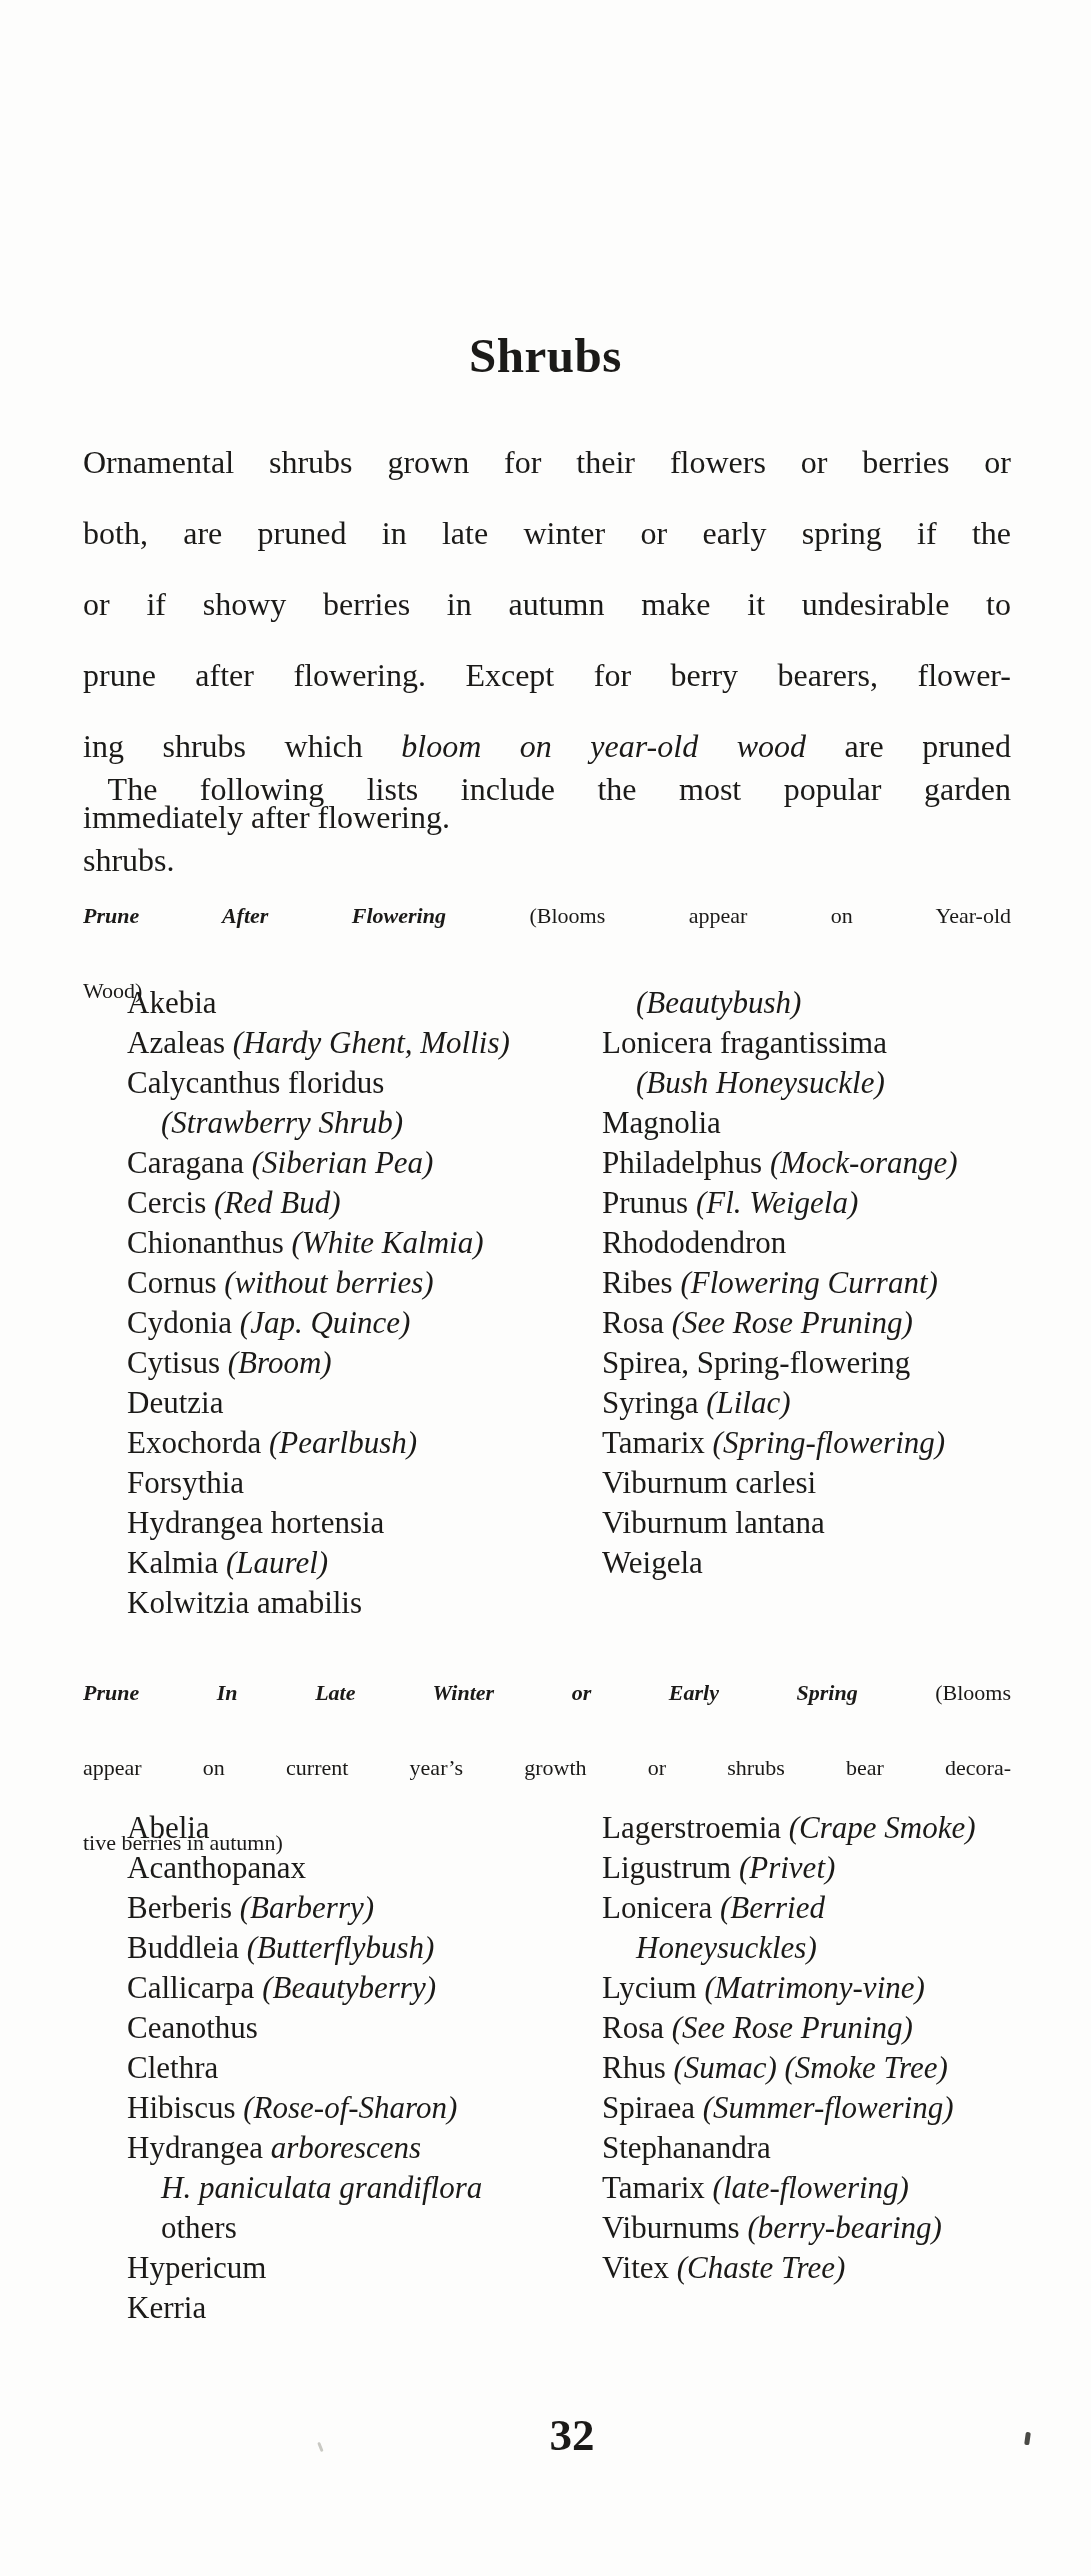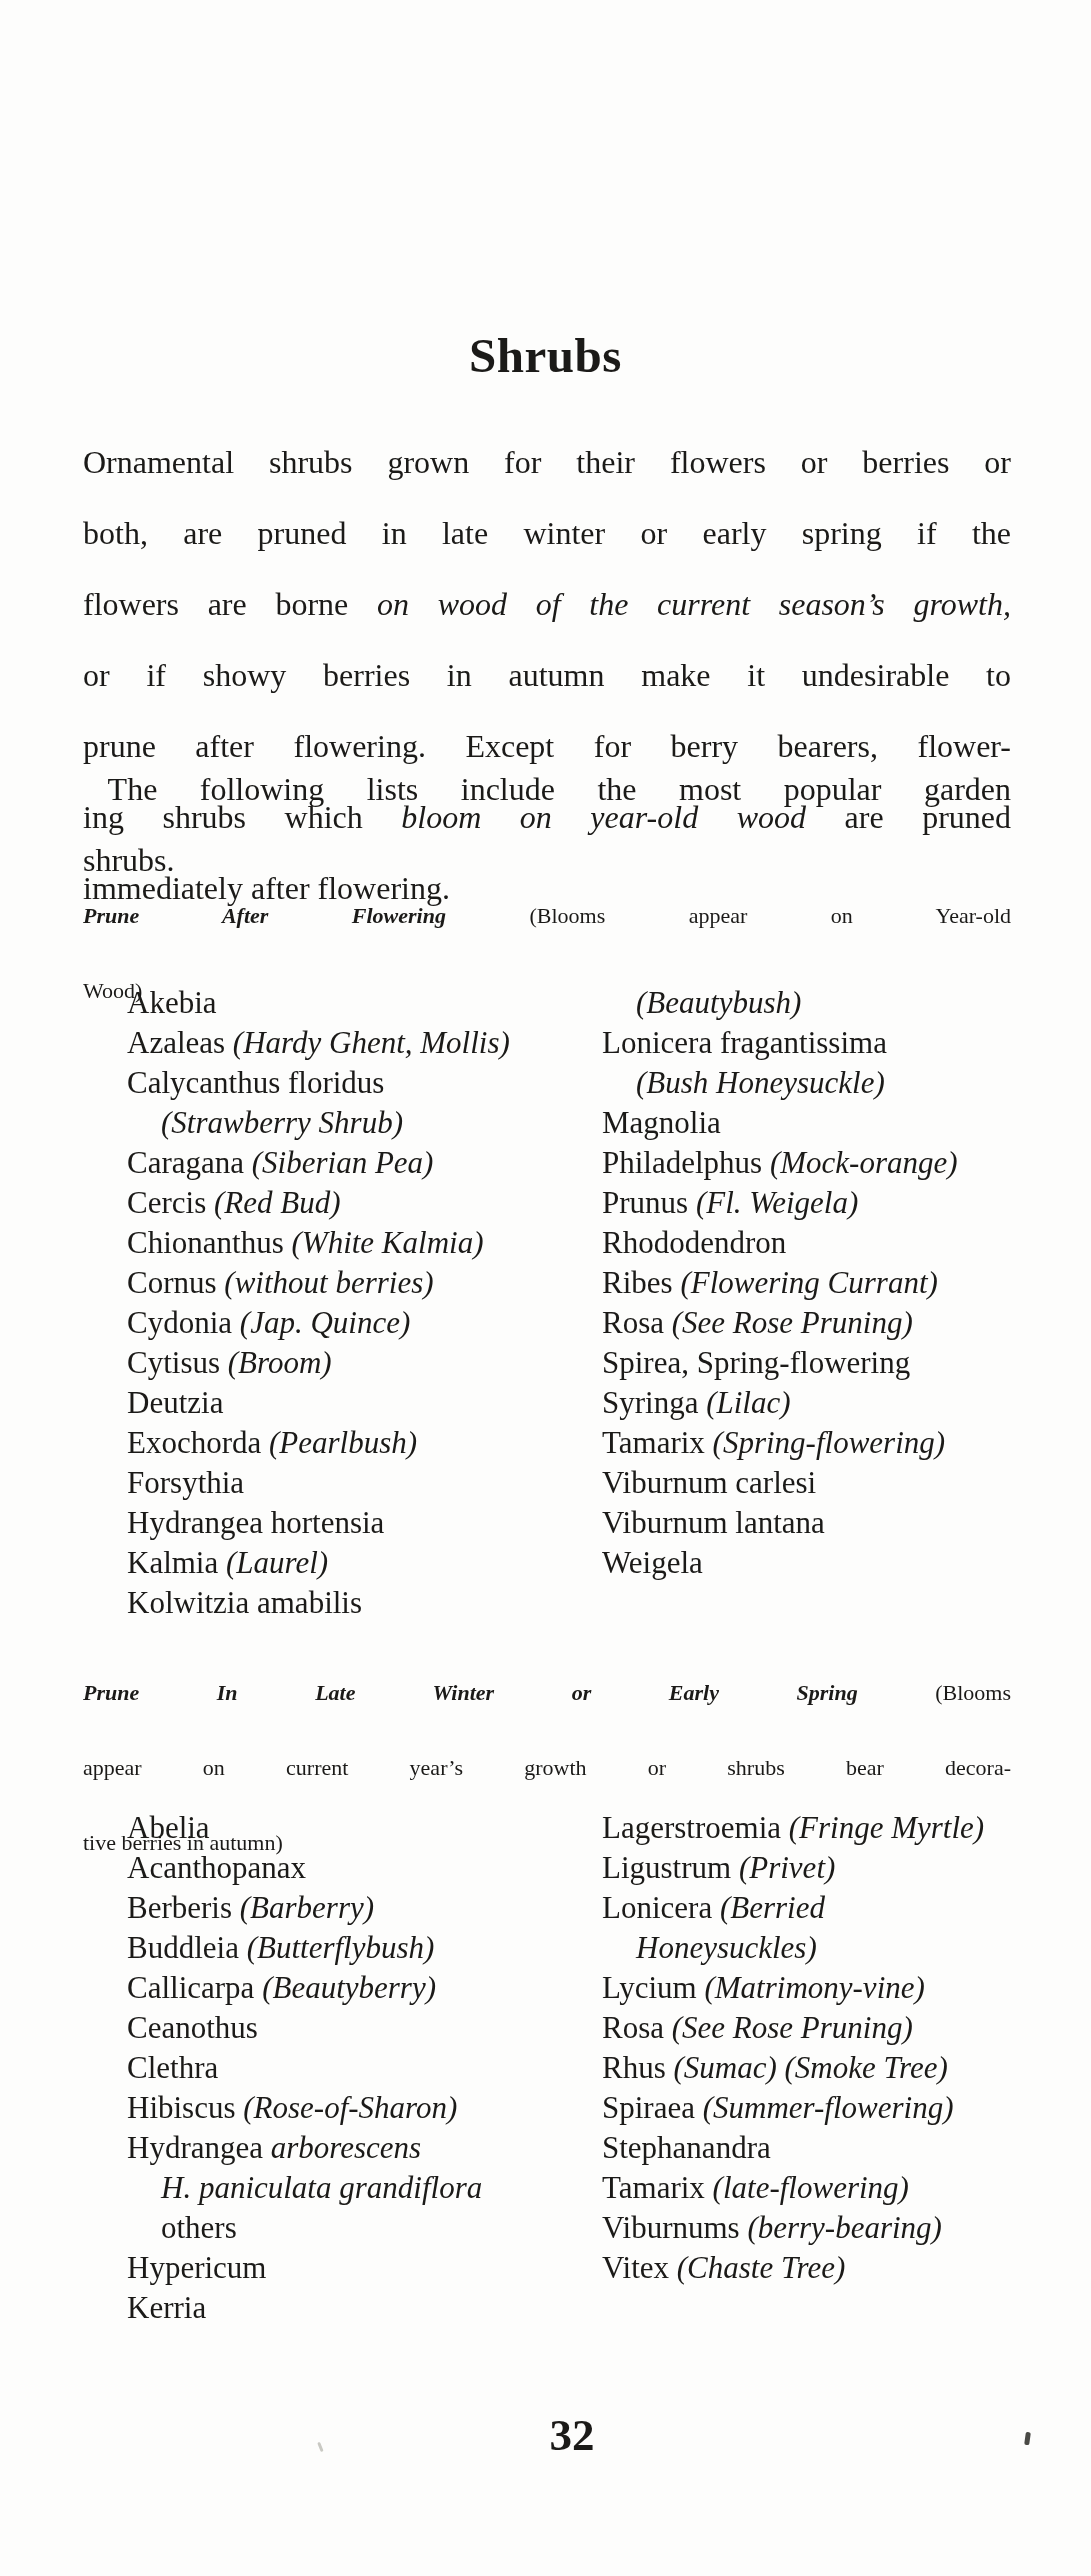--- a/index.html
+++ b/index.html
@@ -71,21 +71,20 @@
 </head>
 <body>
 
 <div class="page">
 
   <h1 class="title">Shrubs</h1>
 
   <div class="block body" id="para1">
       <div class="line"><span>Ornamental shrubs grown for their flowers or berries or</span></div>
       <div class="line"><span>both, are pruned in late winter or early spring if the</span></div>
-      <div class="line"><span>flowers are borne </span><span class="it">on wood of the current season’s growth,</span></div>
       <div class="line"><span>or if showy berries in autumn make it undesirable to</span></div>
       <div class="line"><span>prune after flowering. Except for berry bearers, flower-</span></div>
       <div class="line"><span>ing shrubs which </span><span class="it">bloom on year-old wood</span><span> are pruned</span></div>
       <div class="line end"><span>immediately after flowering.</span></div>
     </div>
 
   <div class="block body" id="para2">
       <div class="line indent"><span>The following lists include the most popular garden</span></div>
       <div class="line end"><span>shrubs.</span></div>
     </div>
@@ -149,21 +148,21 @@
         <li><span>Ceanothus</span></li>
         <li><span>Clethra</span></li>
         <li><span>Hibiscus </span><span class="it">(Rose-of-Sharon)</span></li>
         <li><span>Hydrangea </span><span class="it">arborescens</span></li>
         <li class="indent"><span class="it">H. paniculata grandiflora</span></li>
         <li class="indent"><span>others</span></li>
         <li><span>Hypericum</span></li>
         <li><span>Kerria</span></li>
       </ul>
     <ul class="col col-right">
-        <li><span>Lagerstroemia </span><span class="it">(Fringe Myrtle)</span></li>
+        <li><span>Lagerstroemia </span><span class="it">(Crape Smoke)</span></li>
         <li><span>Ligustrum </span><span class="it">(Privet)</span></li>
         <li><span>Lonicera </span><span class="it">(Berried</span></li>
         <li class="indent"><span class="it">Honeysuckles)</span></li>
         <li><span>Lycium </span><span class="it">(Matrimony-vine)</span></li>
         <li><span>Rosa </span><span class="it">(See Rose Pruning)</span></li>
         <li><span>Rhus </span><span class="it">(Sumac) (Smoke Tree)</span></li>
         <li><span>Spiraea </span><span class="it">(Summer-flowering)</span></li>
         <li><span>Stephanandra</span></li>
         <li><span>Tamarix </span><span class="it">(late-flowering)</span></li>
         <li><span>Viburnums </span><span class="it">(berry-bearing)</span></li>

